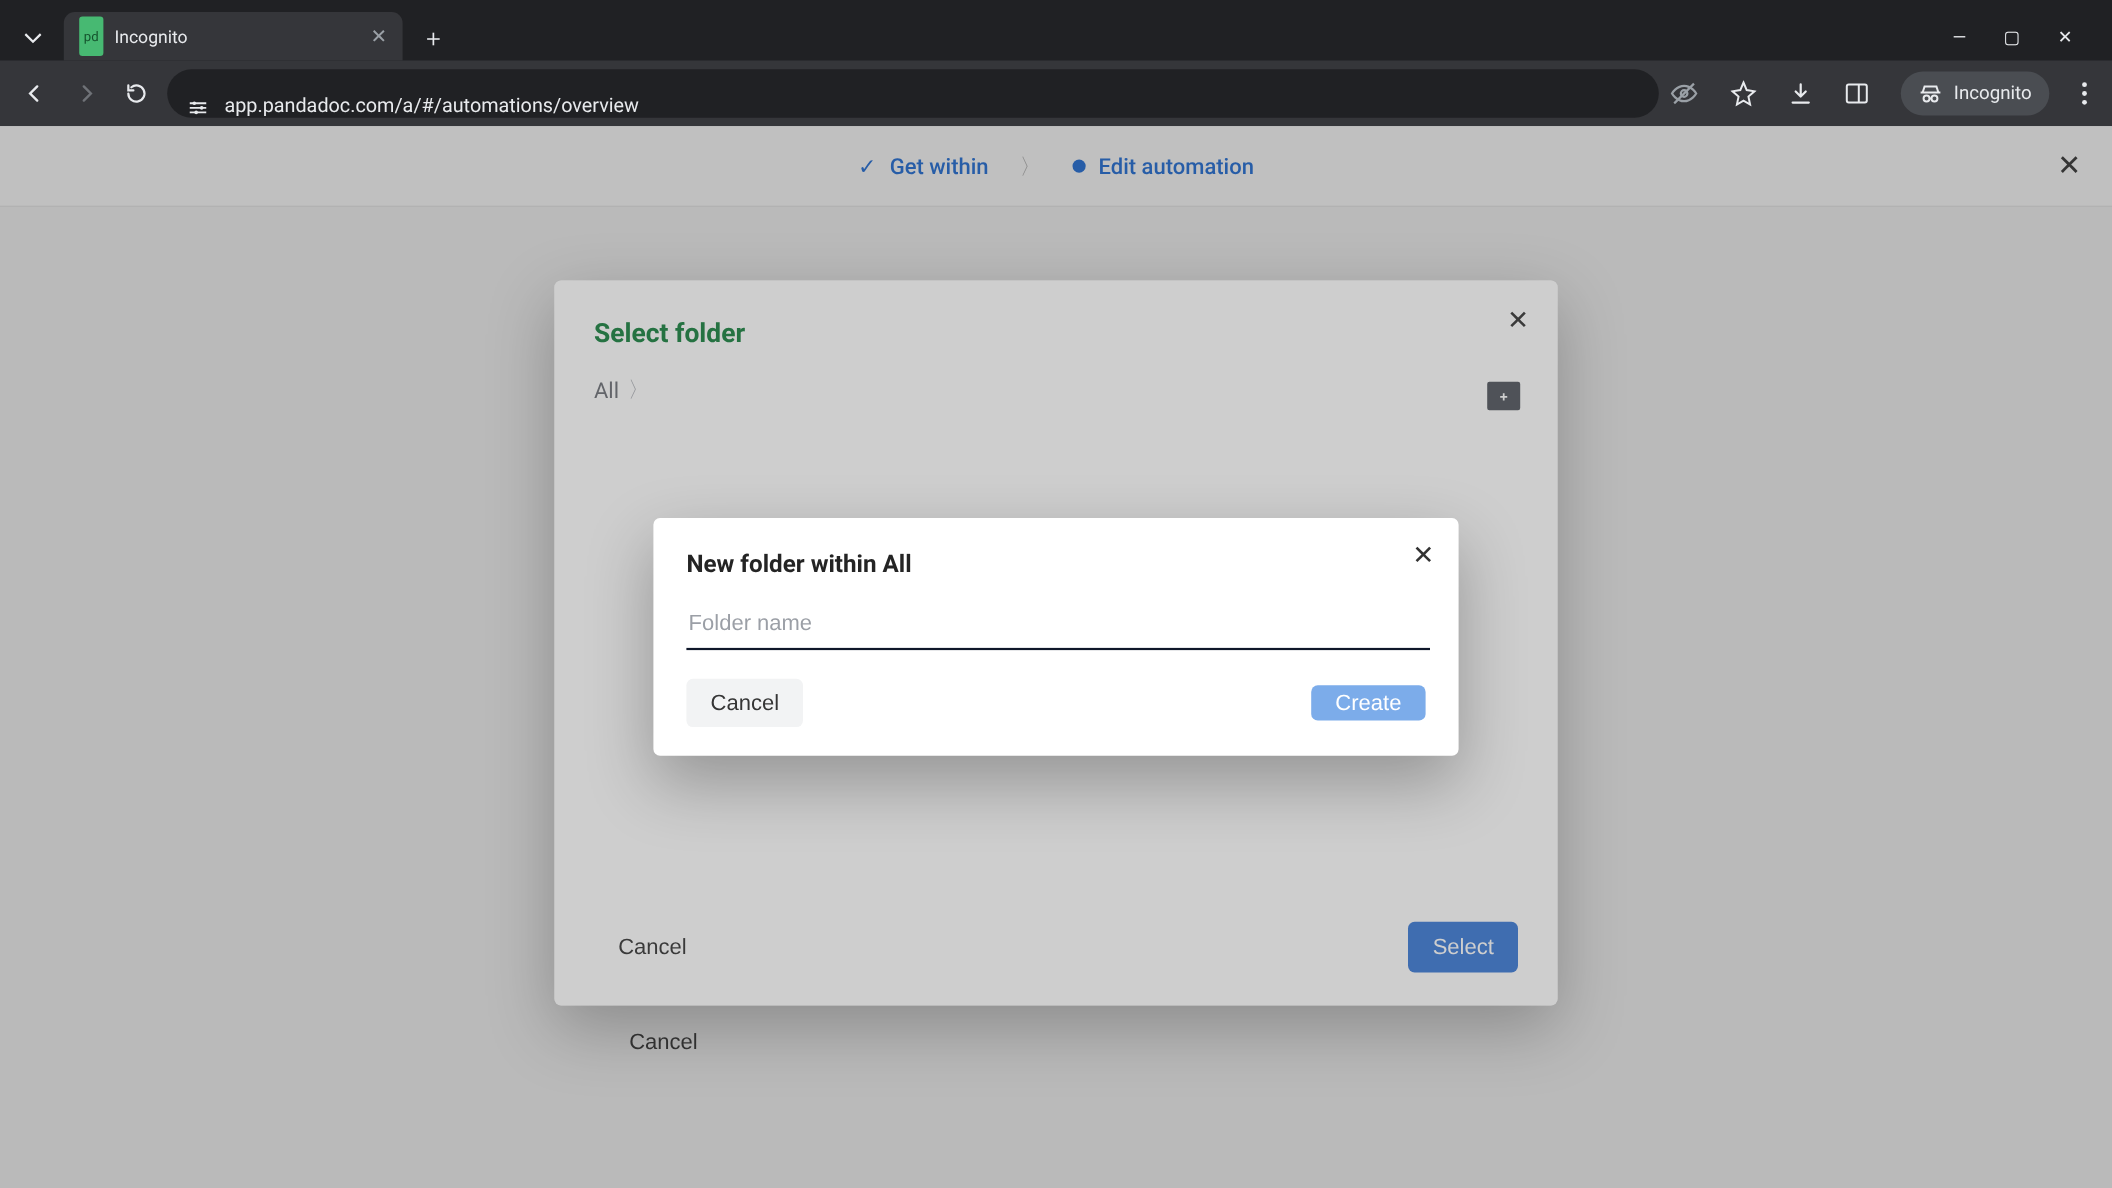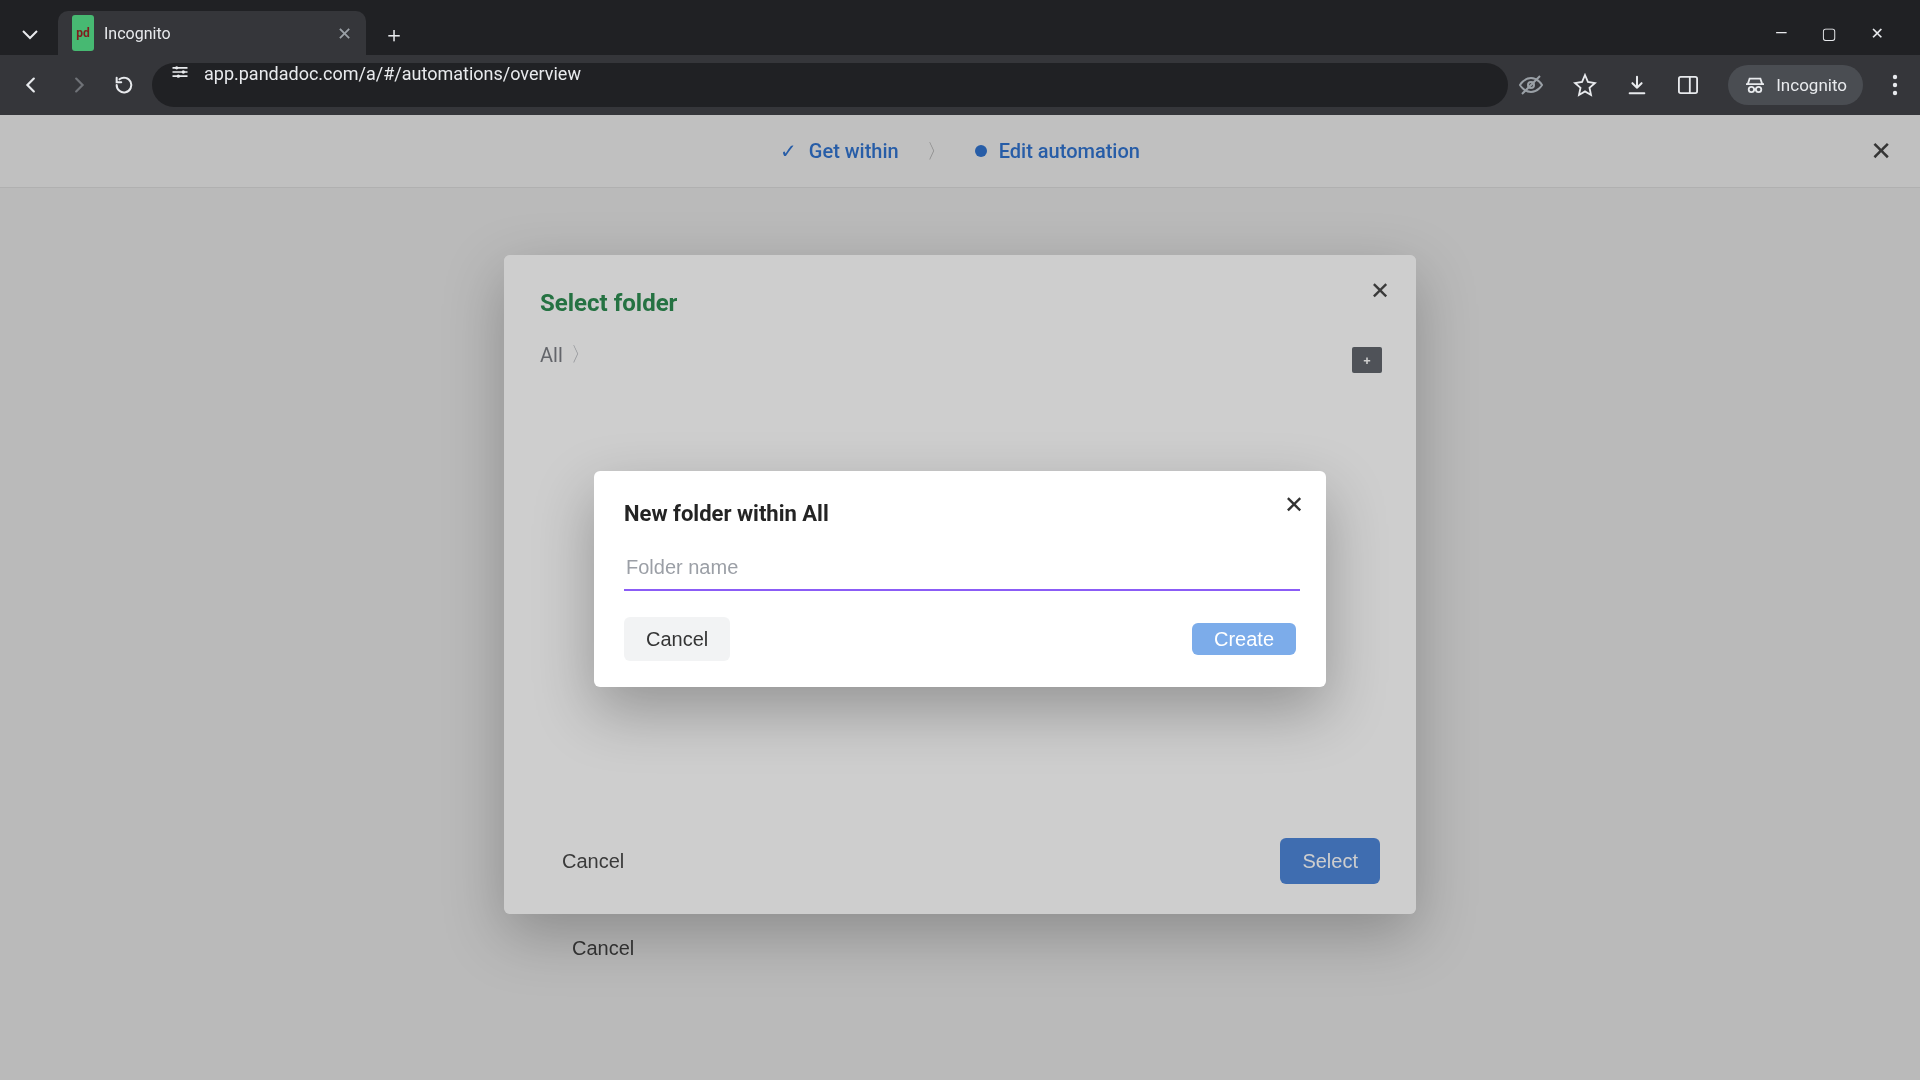--- a/index.html
+++ b/index.html
@@ -1,30 +1,30 @@
 <!DOCTYPE html>
 <html><head>
 <meta charset="utf-8">
 <style>
   html,body{margin:0;padding:0;width:1920px;height:1080px;font-family:-apple-system,BlinkMacSystemFont,"Segoe UI",Roboto,Arial,sans-serif;overflow:hidden;background:#fff}
   
   .chrome{background:#202124;height:115px;display:flex;flex-direction:column}
   .tabstrip{height:55px;display:flex;align-items:flex-end;padding:0 10px;gap:0}
   .tab-caret{width:40px;height:40px;display:flex;align-items:center;justify-content:center;color:#e8eaed}
   .tab{background:#35363a;border-radius:10px 10px 0 0;height:44px;display:flex;align-items:center;gap:10px;padding:0 14px;min-width:280px;margin-left:8px}
-  .tab .favicon{width:22px;height:36px;background:#47b972;border-radius:3px;display:flex;align-items:center;justify-content:center;color:#7f1d1d;font-size:12px;font-weight:700}
+  .tab .favicon{width:22px;height:36px;background:#47b972;border-radius:3px;display:flex;align-items:center;justify-content:center;color:#14532d;font-size:12px;font-weight:400}
   .tab .title{color:#e8eaed;font-size:16px;flex:1}
   .tab .close{color:#9aa0a6;font-size:18px}
   .newtab{width:40px;height:40px;display:flex;align-items:center;justify-content:center;color:#e8eaed;font-size:22px;margin-left:8px}
   .windowctl{margin-left:auto;display:flex;gap:34px;padding:0 26px;align-items:center;height:44px}
   .windowctl span{color:#e8eaed;font-size:16px}
   .omnibar{background:#35363a;height:60px;display:flex;align-items:center;gap:10px;padding:0 14px}
   .navbtn{width:36px;height:36px;display:flex;align-items:center;justify-content:center;color:#e8eaed;border-radius:50%}
   .navbtn.disabled{color:#6f7277}
-  .urlbox{flex:1;background:#202124;border-radius:28px;height:44px;display:flex;align-items:flex-start;padding:0 18px;gap:14px;color:#e8eaed;font-size:18px}
+  .urlbox{flex:1;background:#202124;border-radius:28px;height:44px;display:flex;align-items:flex-end;padding:0 18px;gap:14px;color:#e8eaed;font-size:18px}
   .toolr{display:flex;align-items:center;gap:29px;padding-right:8px}
   .incog{background:#4a4d52;border-radius:24px;height:40px;display:flex;align-items:center;gap:10px;padding:0 16px;color:#e8eaed;font-size:17px}
   
   .page{position:relative;height:calc(1080px - 115px);background:#f6f6f6}
   .topbar{height:72px;background:#fff;display:flex;align-items:center;justify-content:center;position:relative;border-bottom:1px solid #e7e7e7}
   .steps{display:flex;align-items:center;gap:28px}
   .step{display:flex;align-items:center;gap:12px;color:#1e6ddb;font-size:20px;font-weight:500}
   .step .dot{width:12px;height:12px;border-radius:50%;background:#1e6ddb}
   .step .check{color:#1e6ddb;font-size:20px}
   .step-sep{color:#b5b5b5;font-size:20px}
@@ -42,21 +42,21 @@
   .modal1 .mclose{position:absolute;right:26px;top:22px;color:#333;font-size:24px}
   .crumbs{display:flex;align-items:center;gap:8px;color:#6b6e75;font-size:20px}
   .crumbs .chev{color:#b2b4ba}
   .addfolder{position:absolute;right:34px;top:92px;width:30px;height:26px;background:#4f545c;display:flex;align-items:center;justify-content:center;color:#fff;border-radius:2px;font-size:18px}
   .mfooter{display:flex;justify-content:space-between;margin-top:470px}
   
   .scrim2{position:absolute;inset:0;background:rgba(80,80,80,.28);border-radius:6px}
   .modal2{position:absolute;left:50%;top:216px;transform:translateX(-50%);width:672px;background:#fff;border-radius:6px;box-shadow:0 24px 60px rgba(0,0,0,.28);padding:30px 30px 26px}
   .modal2 h3{margin:0 0 20px;font-size:22px;font-weight:700;color:#242424}
   .modal2 .mclose2{position:absolute;right:22px;top:20px;color:#333;font-size:24px}
-  .tfield{width:100%;border:none;border-bottom:2px solid #8b5cf6;font-size:20px;padding:10px 2px 10px;outline:none;color:#242424}
+  .tfield{width:100%;border:none;border-bottom:2px solid #0f172a;font-size:20px;padding:10px 2px 10px;outline:none;color:#242424}
   .tfield::placeholder{color:#9b9fa6}
   .m2footer{display:flex;justify-content:space-between;margin-top:26px;align-items:center}
   .m2footer .btn.ghost{background:#f2f3f4;color:#353535;height:44px}
   .m2footer .btn.primary{height:32px}
   svg{display:block}
 </style>
 </head>
 <body>
 
 <div class="chrome">

